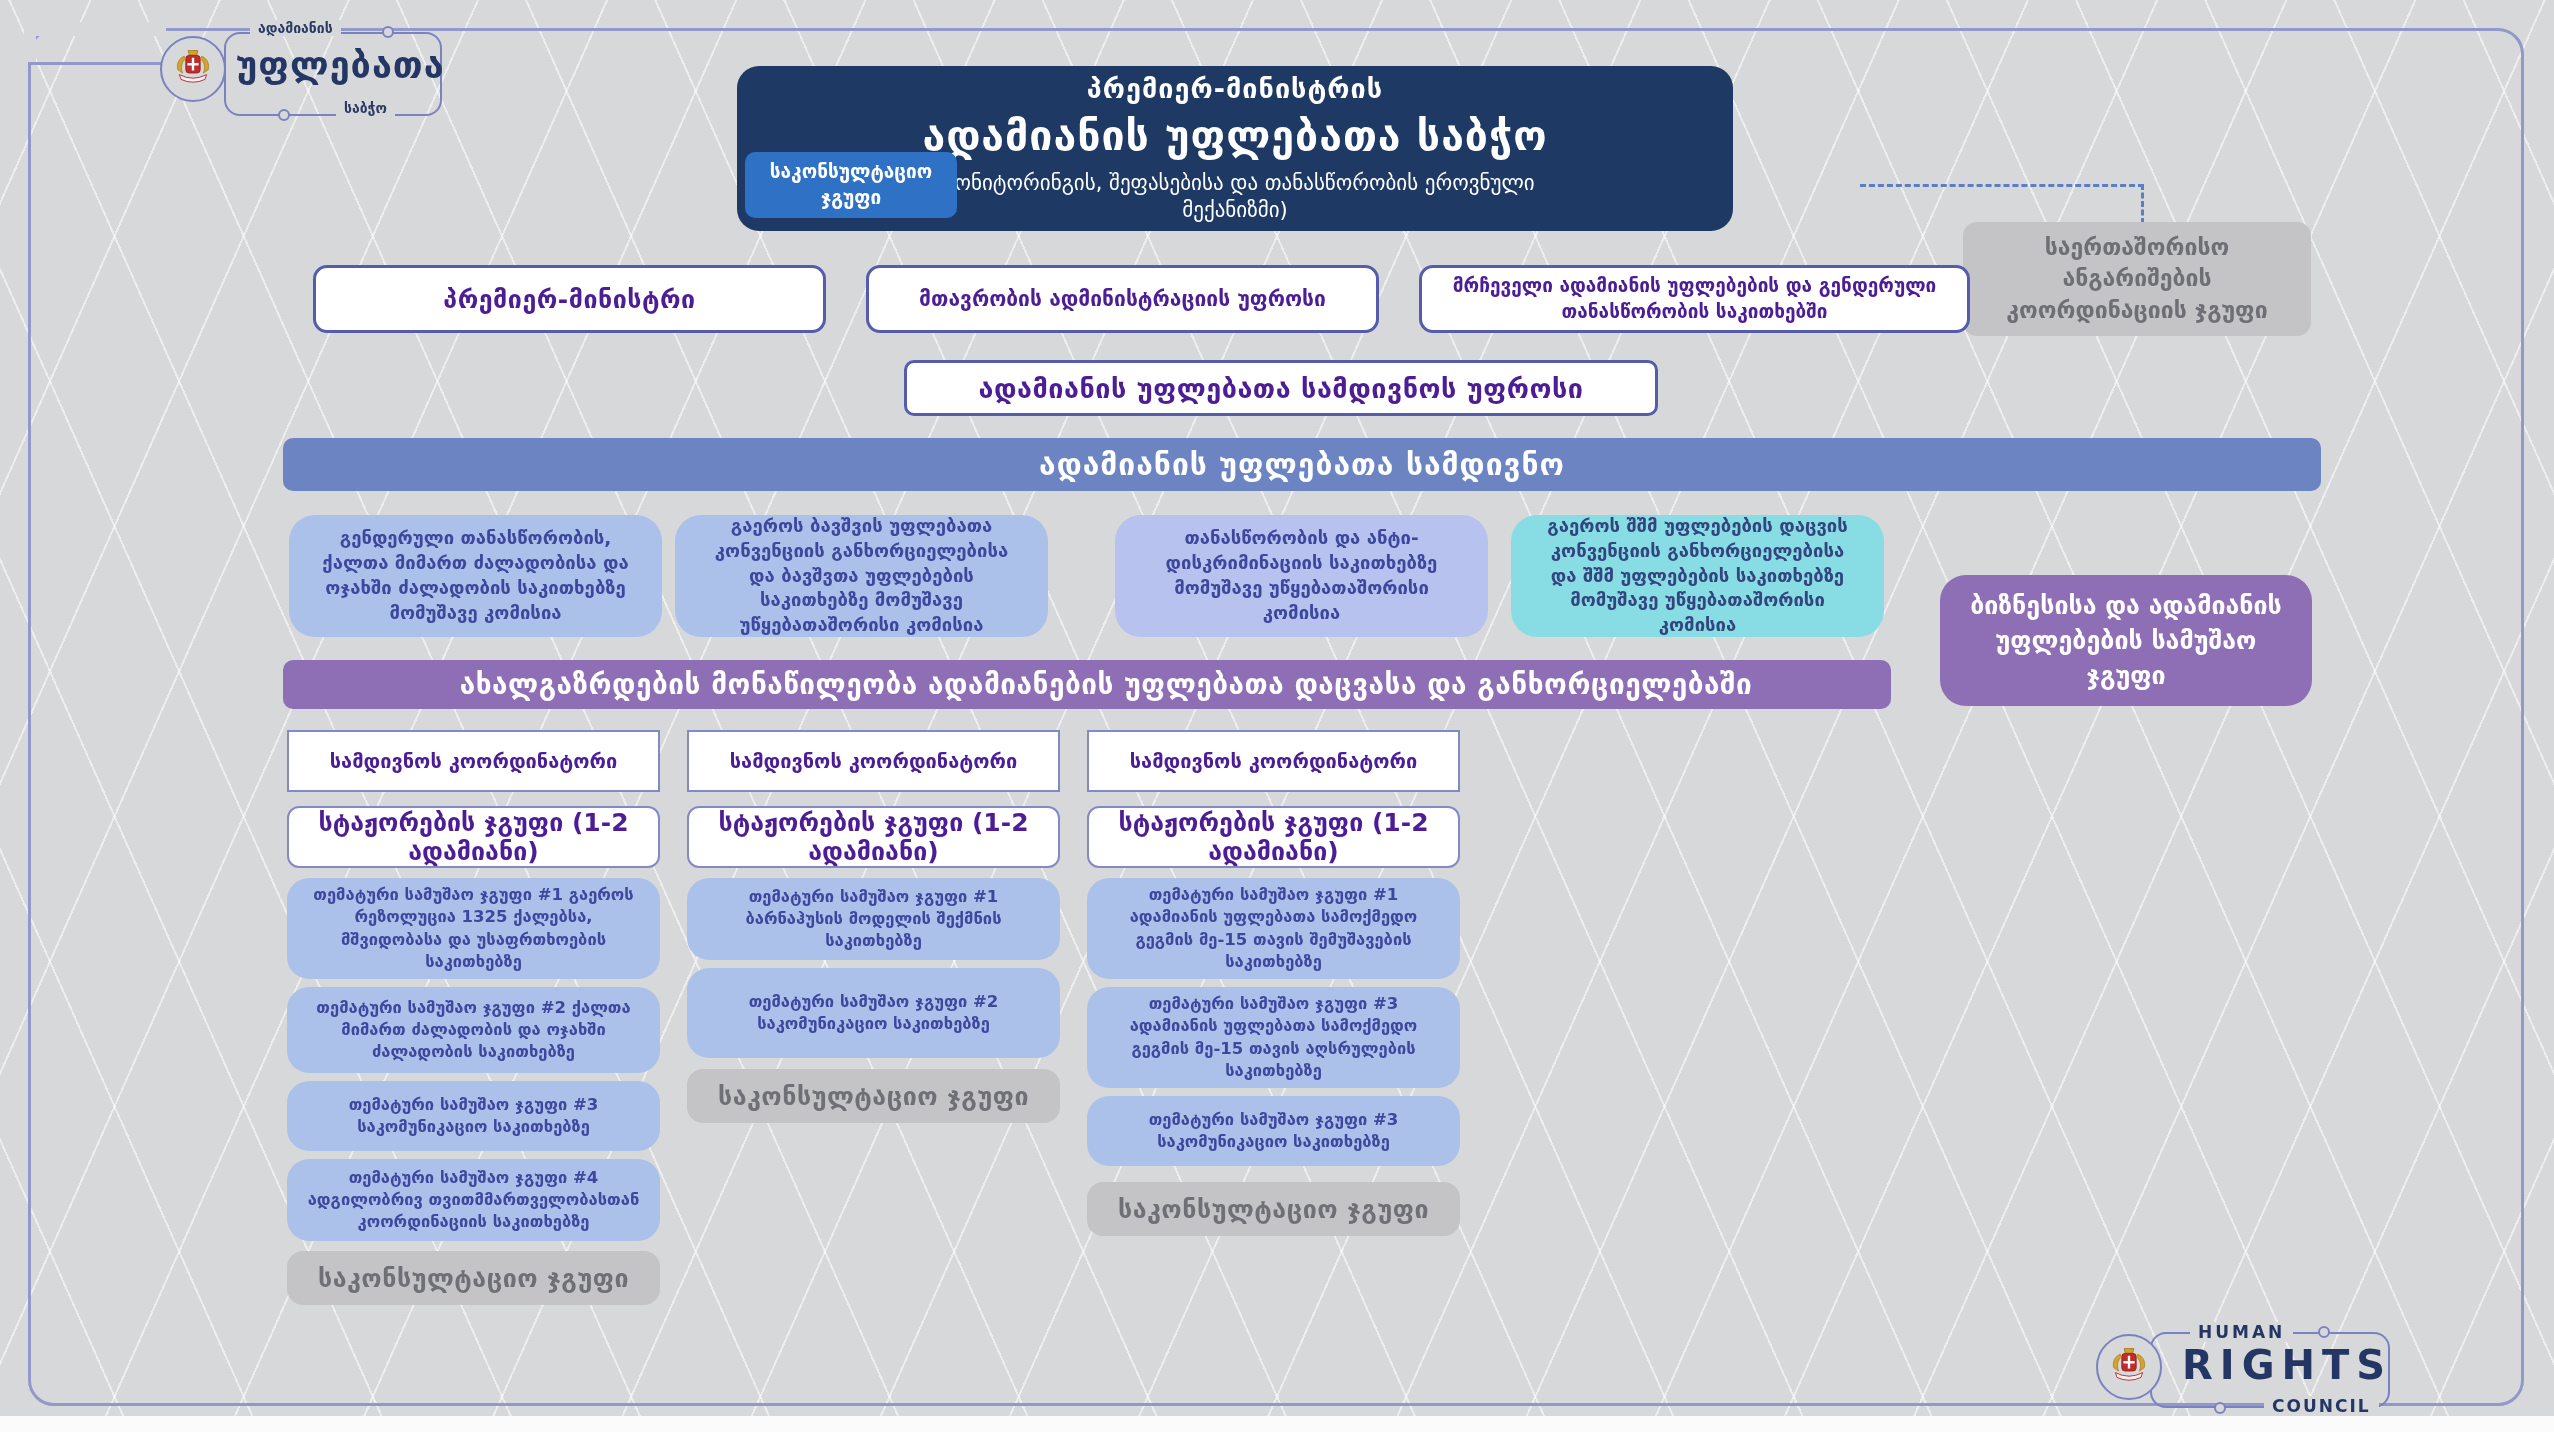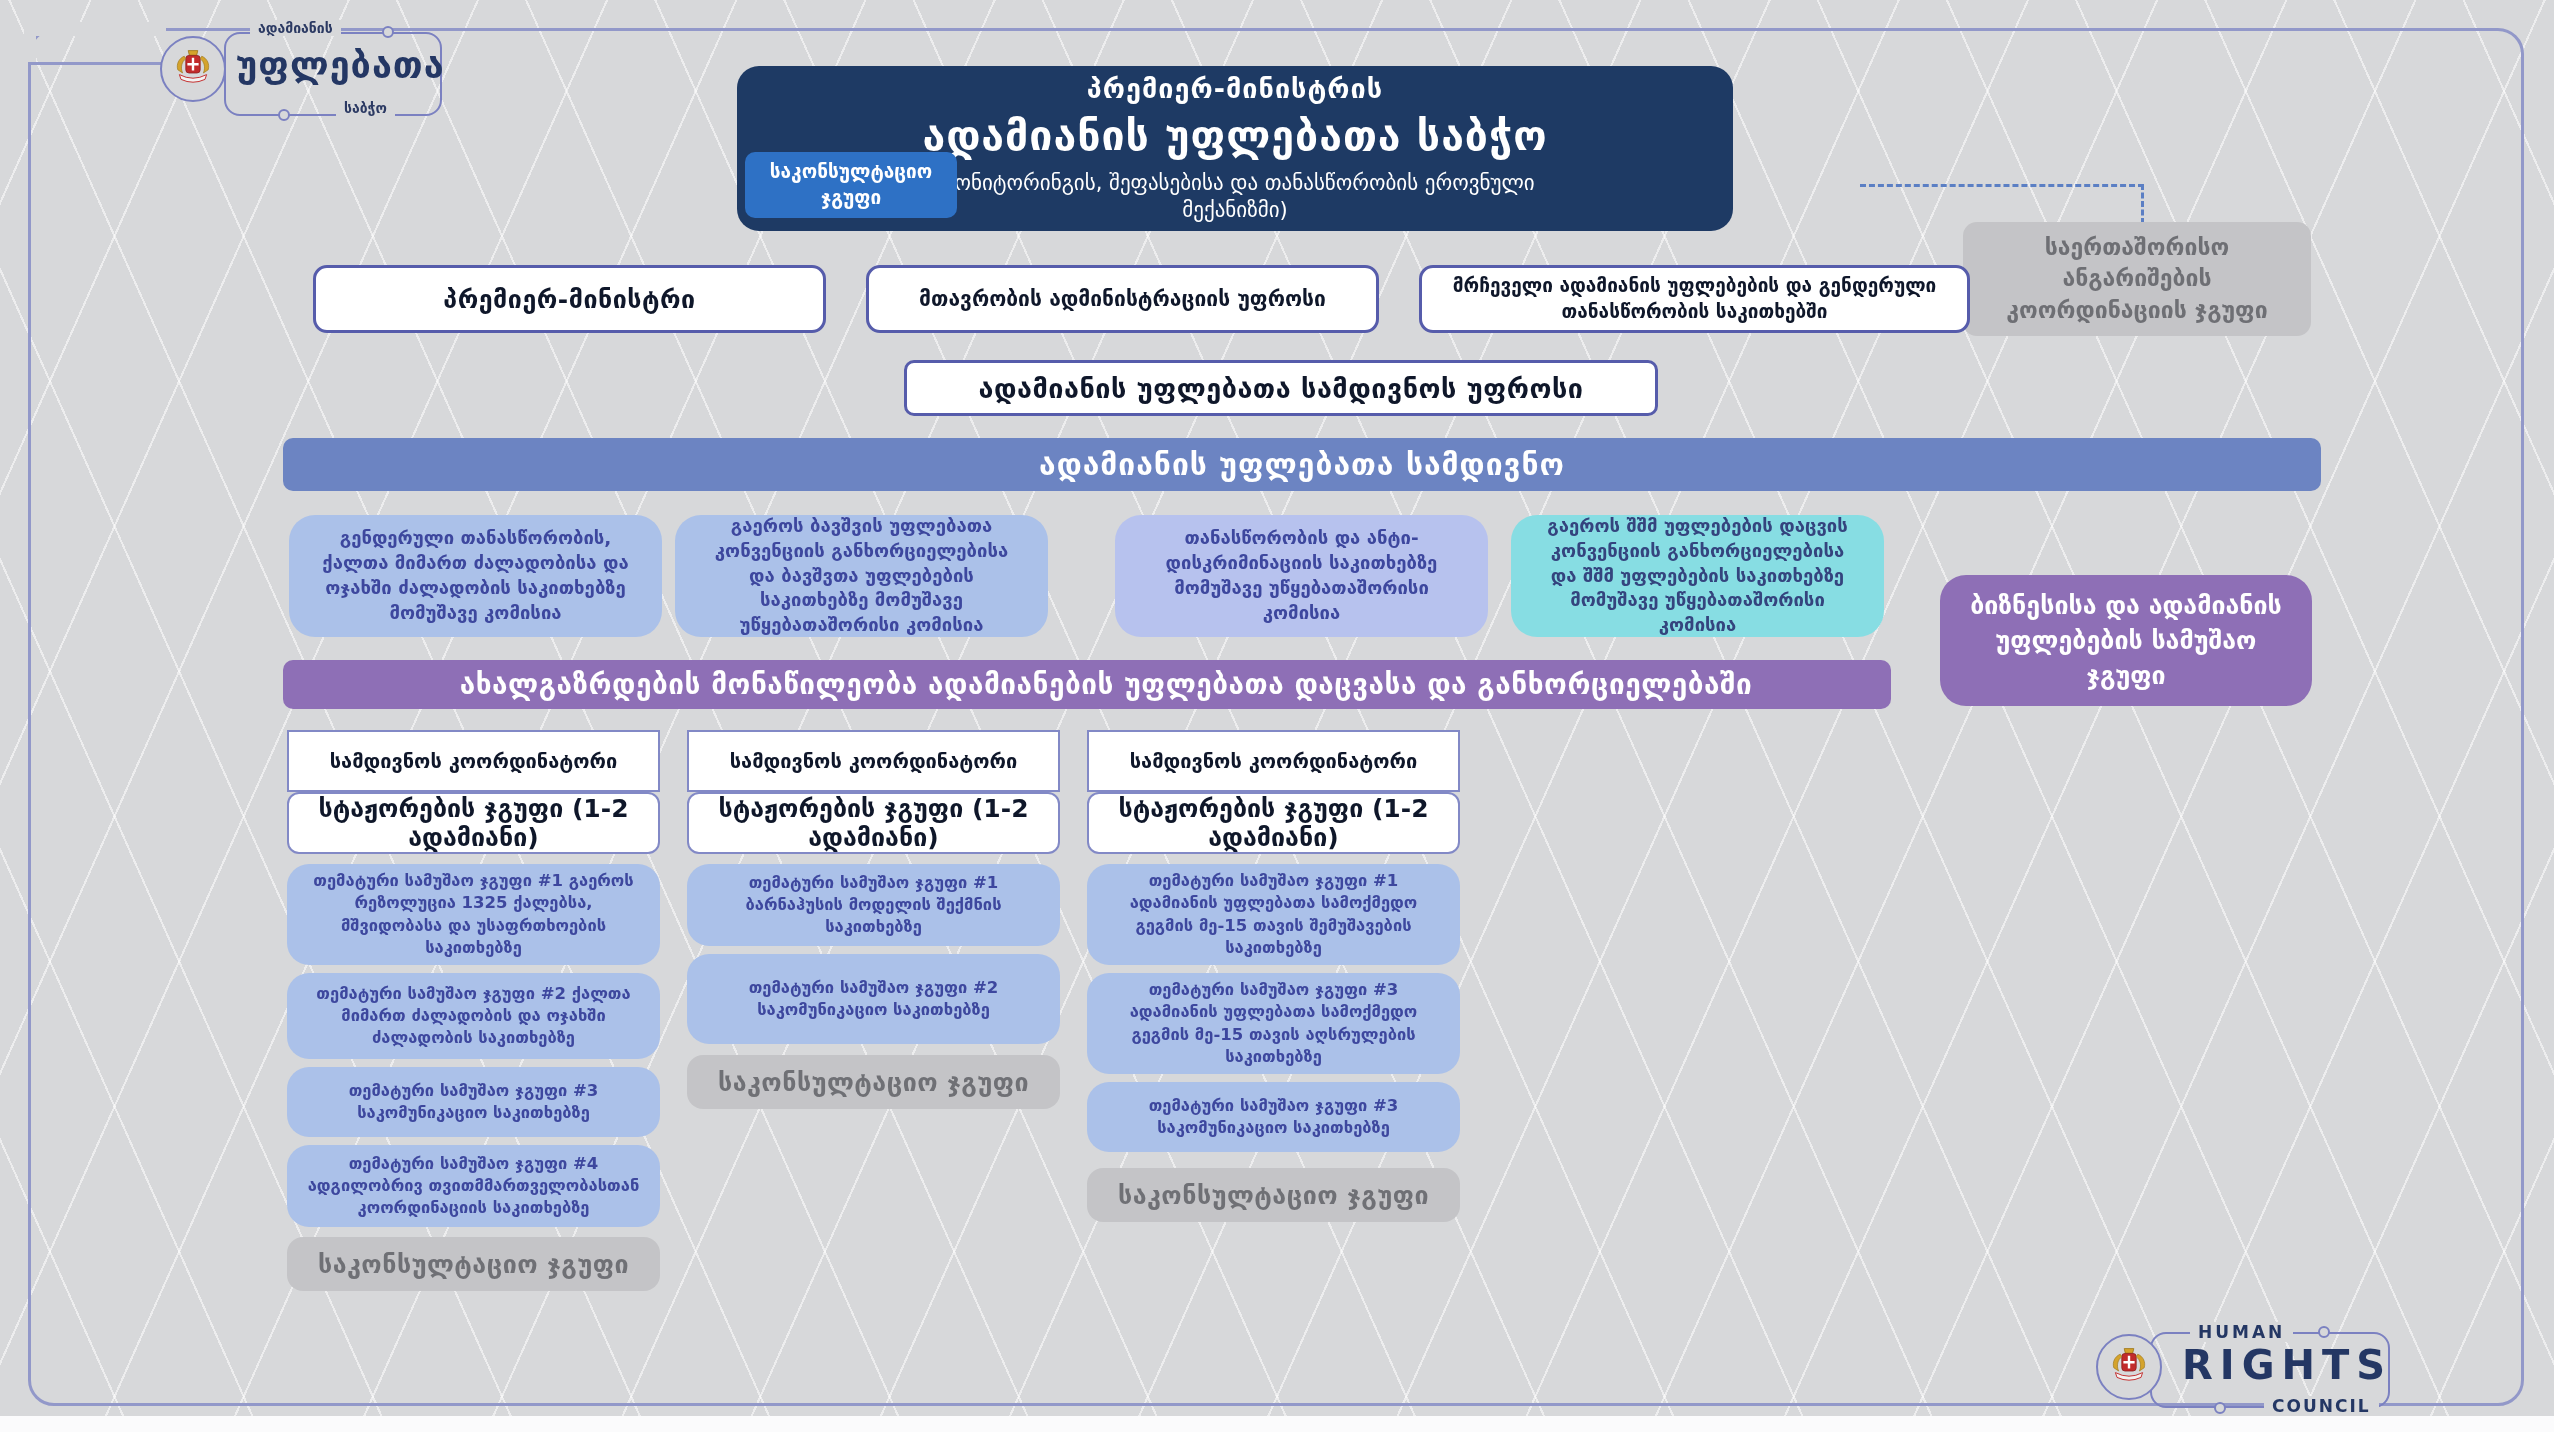--- a/index.html
+++ b/index.html
@@ -23,21 +23,21 @@
   .header .t3{font-size:21px;width:640px;line-height:1.3;text-align:center;}
   .badge{left:8px;top:86px;width:212px;height:66px;background:#2e71c5;border-radius:10px;color:#fff;
     font-size:19px;font-weight:600;line-height:1.35;padding:0 14px;}
 
   .dash-h{left:1860px;top:184px;width:284px;height:0;border-top:3px dashed #5b7fc4;}
   .dash-v{left:2141px;top:184px;width:0;height:40px;border-left:3px dashed #5b7fc4;}
 
   .gray-box{background:#c4c4c7;color:#6e6f74;font-weight:600;}
   .int-box{left:1963px;top:222px;width:348px;height:114px;border-radius:14px;font-size:23px;line-height:1.35;padding:0 26px;}
 
-  .white-box{background:#ffffff;border:3px solid #565cab;border-radius:14px;color:#0f172a;font-weight:600;}
+  .white-box{background:#ffffff;border:3px solid #565cab;border-radius:14px;color:#4c1d95;font-weight:600;}
   .row3{top:265px;height:68px;}
   .b1{left:313px;width:513px;font-size:25px;letter-spacing:.5px;}
   .b2{left:866px;width:513px;font-size:21px;}
   .b3{left:1419px;width:551px;font-size:19px;line-height:1.35;padding:0 26px;}
 
   .sec-head{left:904px;top:360px;width:754px;height:56px;font-size:27px;letter-spacing:.5px;border-radius:10px;}
 
   .banner{color:#fff;font-weight:600;border-radius:10px;}
   .banner-blue{left:283px;top:438px;width:2038px;height:53px;background:#6c84c2;font-size:30px;letter-spacing:1px;}
   .banner-purple{left:283px;top:660px;width:1608px;height:49px;background:#8e6fb6;font-size:28px;letter-spacing:.5px;padding-left:38px;}
@@ -47,21 +47,21 @@
   .c-lav{background:#b7c2ee;}
   .c-teal{background:#87dde3;color:#34447e;}
   .commission{top:515px;width:373px;height:122px;}
   .cm1{left:289px;} .cm2{left:675px;} .cm3{left:1115px;} .cm4{left:1511px;}
 
   .biz{left:1940px;top:575px;width:372px;height:131px;background:#8e6fb6;border-radius:26px;color:#fff;
     font-weight:600;font-size:25px;line-height:1.4;padding:0 18px;}
 
   .col{position:absolute;top:730px;width:373px;display:flex;flex-direction:column;}
   .col1{left:287px;} .col2{left:687px;} .col3{left:1087px;}
-  .coord{min-height:58px;border-width:2px;border-color:#8289c6;border-radius:0;font-size:20px;}
+  .coord{min-height:58px;border-width:2px;border-color:#8289c6;border-radius:0;font-size:20px;margin-bottom:14px;}
   .interns{min-height:52px;border-width:2px;border-color:#8289c6;border-radius:12px;font-size:25px;margin-bottom:10px;}
   .twg{border-radius:22px;color:#3d479e;font-weight:600;font-size:16.5px;line-height:1.35;background:#abc1e9;
     padding:6px 20px;margin-bottom:8px;}
   .consult{border-radius:16px;font-size:25px;letter-spacing:.5px;min-height:54px;color:#6f7075;}
 
   
   .logo-tl{left:160px;top:12px;width:300px;height:112px;}
   .lg-frame{left:64px;top:20px;width:218px;height:84px;border:2px solid #7b81c1;border-radius:16px;}
   .lg-circle{left:0px;top:24px;width:66px;height:66px;border-radius:50%;background:#d7d8da;border:2px solid #7b81c1;
     display:flex;align-items:center;justify-content:center;}

